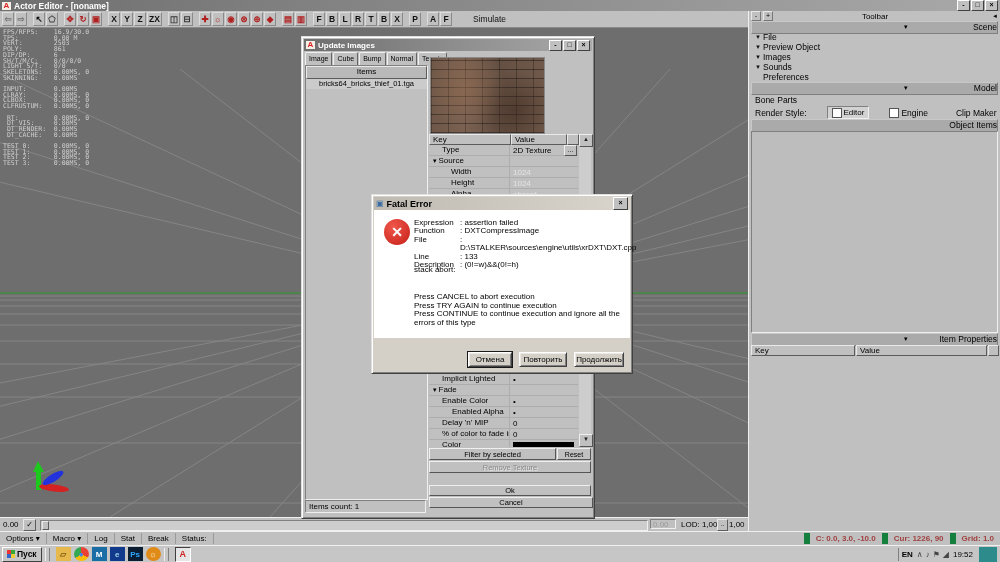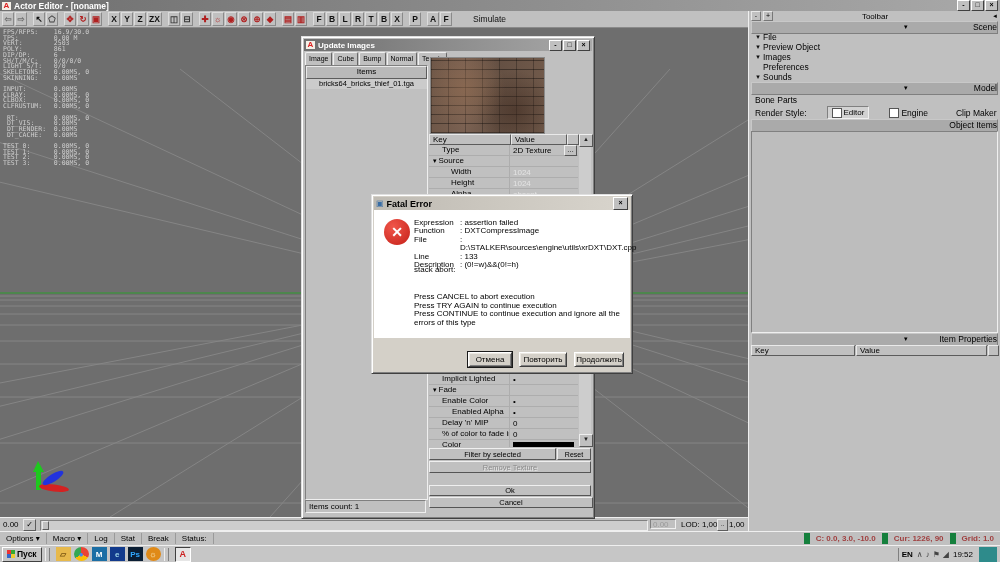--- a/index.html
+++ b/index.html
@@ -237,26 +237,26 @@
       </div>
       <div class="tree-row">
         <span class="tree-arrow">▾</span>
         <span class="tree-label">Preview Object</span>
       </div>
       <div class="tree-row">
         <span class="tree-arrow">▾</span>
         <span class="tree-label">Images</span>
       </div>
       <div class="tree-row">
+        <span class="tree-arrow">▾</span>
+        <span class="tree-label">Sounds</span>
+      </div>
+      <div class="tree-row">
         <span class="tree-arrow"></span>
         <span class="tree-label">Preferences</span>
-      </div>
-      <div class="tree-row">
-        <span class="tree-arrow">▾</span>
-        <span class="tree-label">Sounds</span>
       </div>
     </div>
 
   <div class="hdrbar" style="top:71px">
     <span>Model</span><span class="hv">▾</span>
   </div>
   <div style="position:absolute;left:6px;top:84px;font-size:8.5px">Bone Parts</div>
   <div style="position:absolute;left:6px;top:95px;right:2px;display:flex;align-items:center;gap:20px">
     <span style="font-size:8.5px">Render Style:</span>
     <span class="toggle">

